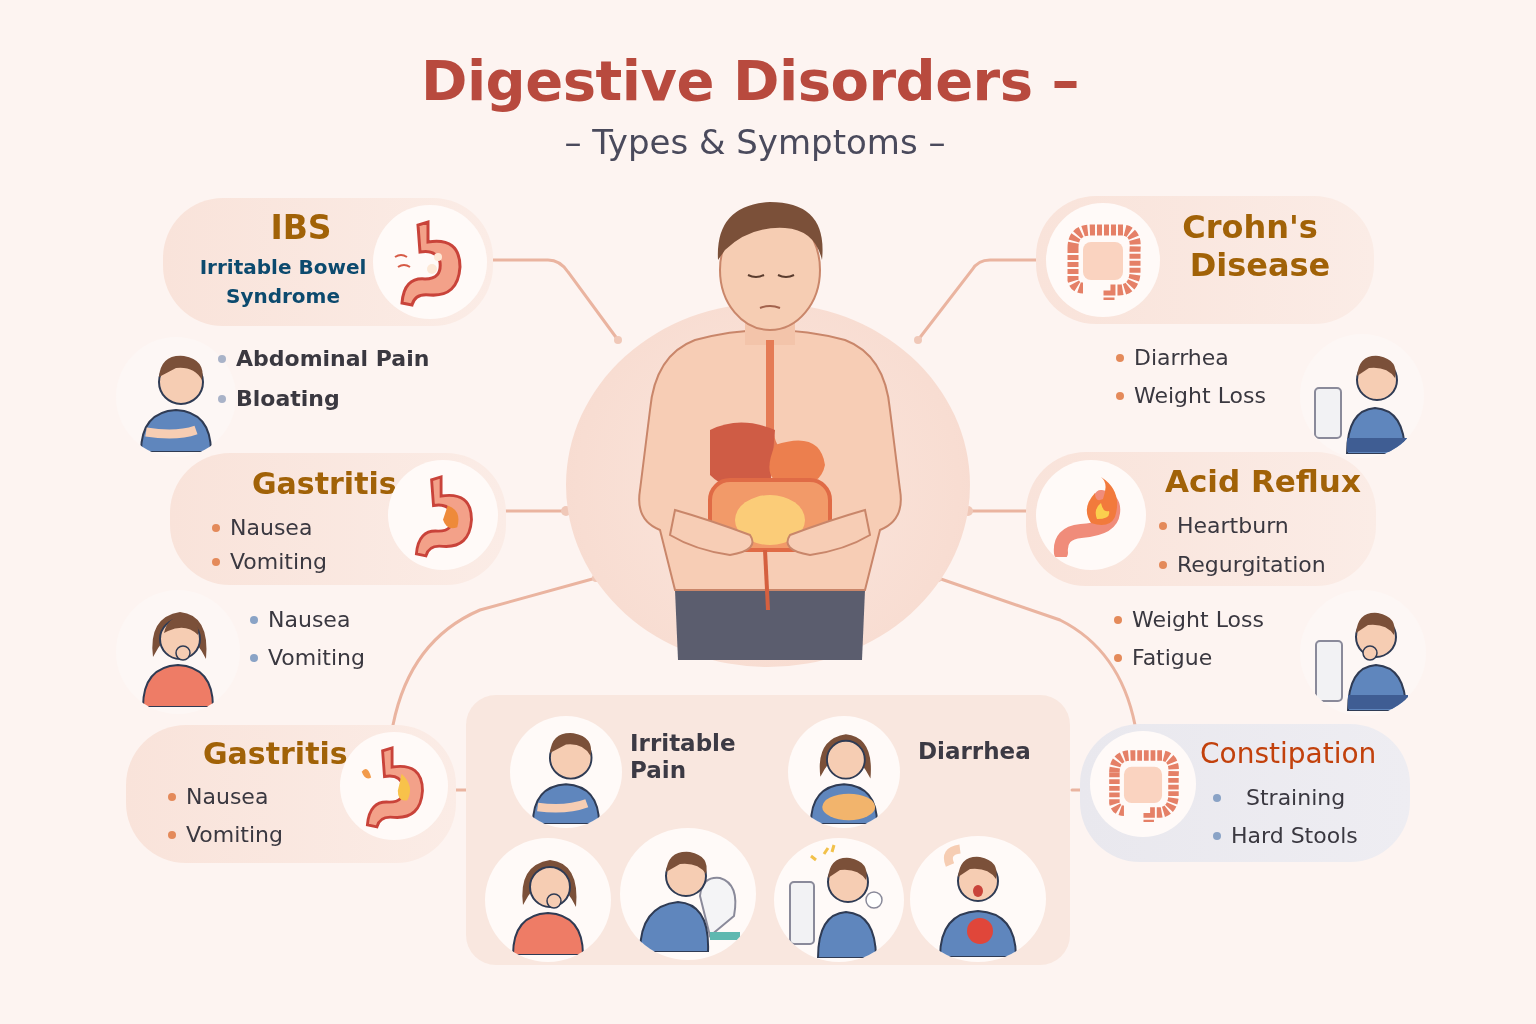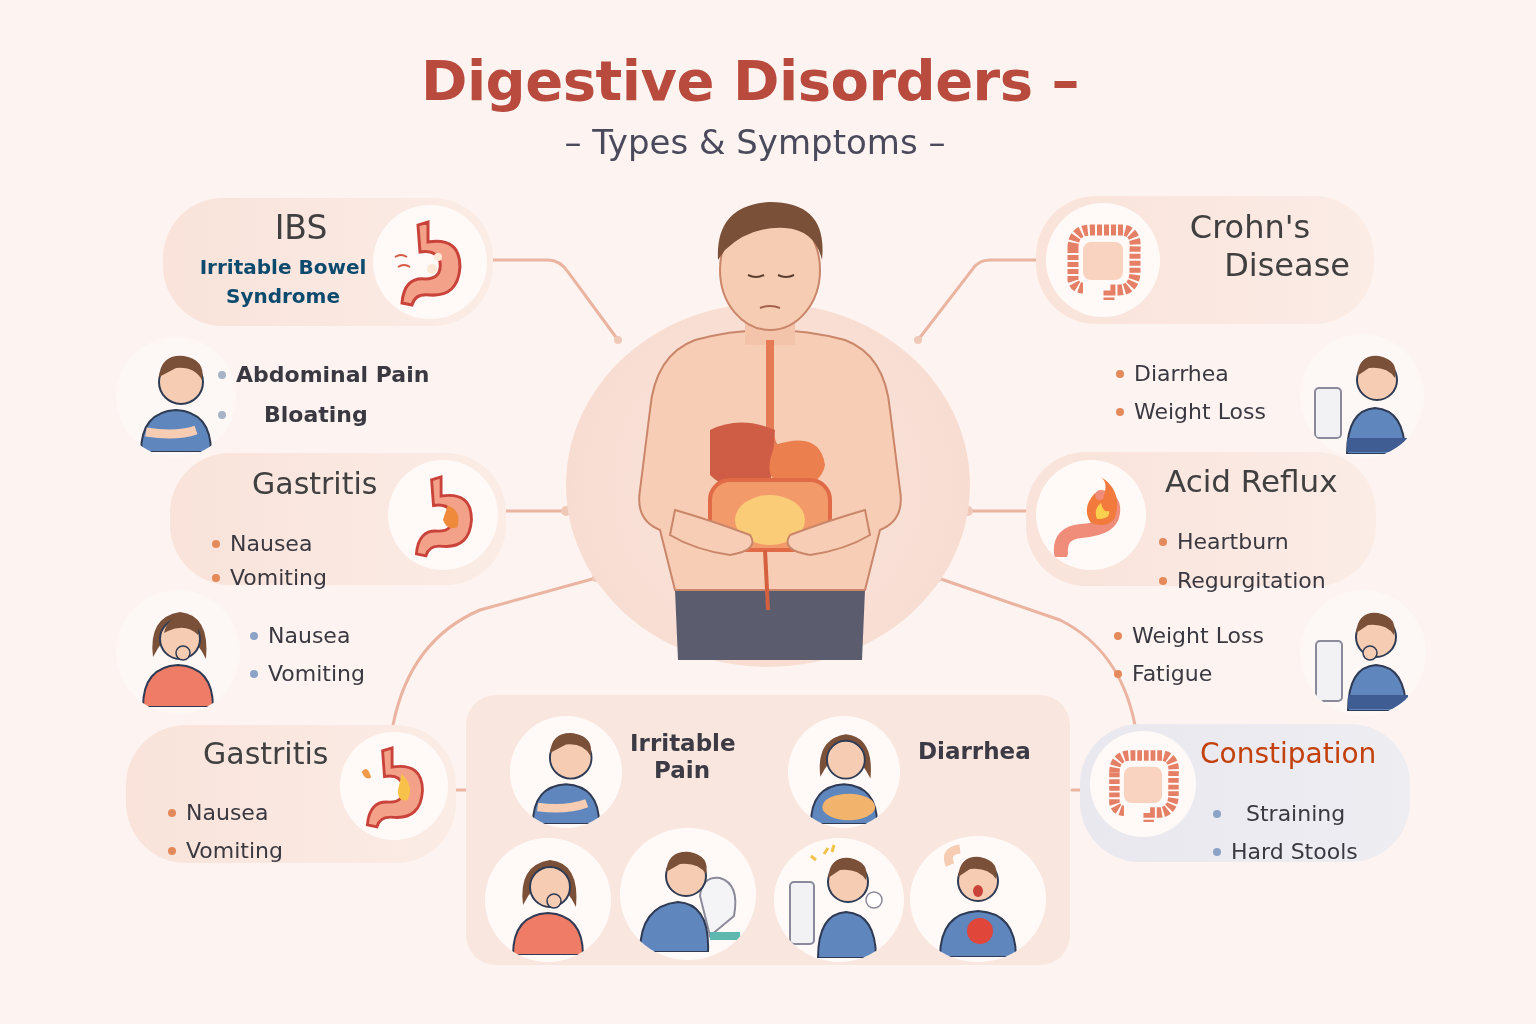--- a/index.html
+++ b/index.html
@@ -25,24 +25,24 @@
     background: linear-gradient(90deg, #f9e3da 0%, #fbece6 100%);
   }
   .pill.grey { background: linear-gradient(90deg, #e9e8ee 0%, #eeedf2 100%); }
   .circ {
     position: absolute; border-radius: 50%;
     background: #fffaf8;
     display: flex; align-items: center; justify-content: center;
     overflow: hidden;
   }
   .circ.soft { background: #fdf7f5; }
-  .h-red { color: #404040; font-weight: normal; }
+  .h-red { color: #a16207; font-weight: bold; }
   .h-slate { color: #c2410c; font-weight: normal; }
   .sub-slate { color: #0c4a6e; font-weight: bold; }
-  .item { position: absolute; font-size: 22px; color: #3a3840; display: flex; align-items: center; white-space: nowrap; margin-top: 16px; }
+  .item { position: absolute; font-size: 22px; color: #3a3840; display: flex; align-items: center; white-space: nowrap; }
   .item.bold { font-weight: bold; }
   .dot { width: 8px; height: 8px; border-radius: 50%; margin-right: 10px; display: inline-block; flex: none; }
   .dot.o { background: #e48a5a; }
   .dot.b { background: #8aa3c6; }
   .dot.g { background: #a9b3c8; }
   .connector { position: absolute; left: 0; top: 0; }
   .center-halo {
     position: absolute; left: 566px; top: 303px; width: 404px; height: 364px;
     border-radius: 50%;
     background: radial-gradient(circle at 50% 50%, #fbe6dd 0%, #f8ddd2 70%, #f6d8cd 100%);
@@ -122,21 +122,21 @@
       <path d="M15 110 Q15 70 50 68 Q85 70 85 110 Z" fill="#5f86bd" stroke="#2f3b54" stroke-width="2"></path>
       <circle cx="55" cy="40" r="22" fill="#f6cdb3" stroke="#2f3b54" stroke-width="2"></circle>
       <path d="M33 35 Q35 12 58 14 Q80 18 76 38 Q68 24 50 26 Z" fill="#7b5039"></path>
       <path d="M20 90 Q50 95 70 88" stroke="#f6cdb3" stroke-width="9" fill="none"></path>
     </svg>
 </div>
 <div class="item bold" style="left:218px; top:346px;">
     <span class="dot g"></span>
     <span>Abdominal Pain</span>
   </div>
-<div class="item bold" style="left:218px; top:386px;gap:28px;">
+<div class="item bold" style="left:218px; top:386px;">
     <span class="dot g"></span>
     <span>Bloating</span>
   </div>
 
 <div class="pill" style="left:170px; top:453px; width:336px; height:132px;"></div>
 <div class="abs h-red" style="left:252px; top:466px; font-size:30px;">Gastritis</div>
 <div class="item" style="left:212px; top:515px;">
     <span class="dot o"></span>
     <span>Nausea</span>
   </div>
@@ -189,21 +189,21 @@
 
 <div class="pill" style="left:1036px; top:196px; width:338px; height:128px;"></div>
 <div class="circ" style="left:1046px; top:203px; width:114px; height:114px;">
   <svg width="84" height="84" viewBox="0 0 84 84">
       <path d="M12 30 Q12 12 30 12 L62 12 Q76 14 74 32 L74 56 Q72 72 58 72 L48 72 L48 82" stroke="#e58067" stroke-width="11" fill="none" stroke-dasharray="5 2"></path>
       <path d="M12 30 L12 62 Q14 70 22 70" stroke="#e58067" stroke-width="11" fill="none" stroke-dasharray="5 2"></path>
       <rect x="22" y="24" width="40" height="38" rx="8" fill="#fad3c0"></rect>
     </svg>
 </div>
 <div class="abs h-red" style="left:1160px; top:208px; width:180px; text-align:center; font-size:32px;">Crohn's</div>
-<div class="abs h-red" style="left:1170px; top:246px; width:180px; text-align:right; font-size:32px;">Disease</div>
+<div class="abs h-red" style="left:1170px; top:246px; width:180px; text-align:center; font-size:32px;">Disease</div>
 
 <div class="item" style="left:1116px; top:345px;">
     <span class="dot o"></span>
     <span>Diarrhea</span>
   </div>
 <div class="item" style="left:1116px; top:383px;">
     <span class="dot o"></span>
     <span>Weight Loss</span>
   </div>
 <div class="circ soft" style="left:1300px; top:334px; width:124px; height:124px;">
@@ -275,21 +275,21 @@
 
 <div class="circ" style="left:510px; top:716px; width:112px; height:112px;">
   <svg width="96" height="104" viewBox="0 0 100 110">
       <path d="M15 110 Q15 70 50 68 Q85 70 85 110 Z" fill="#5f86bd" stroke="#2f3b54" stroke-width="2"></path>
       <circle cx="55" cy="40" r="22" fill="#f6cdb3" stroke="#2f3b54" stroke-width="2"></circle>
       <path d="M33 35 Q35 12 58 14 Q80 18 76 38 Q68 24 50 26 Z" fill="#7b5039"></path>
       <path d="M20 92 Q50 96 72 88" stroke="#f6cdb3" stroke-width="9" fill="none"></path>
     </svg>
 </div>
 <div class="label-lg" style="left:630px; top:730px;">Irritable</div>
-<div class="label-lg" style="left:630px; top:757px;margin-left:24px;">Pain</div>
+<div class="label-lg" style="left:630px; top:757px;">Pain</div>
 
 <div class="circ" style="left:788px; top:716px; width:112px; height:112px;">
   <svg width="96" height="104" viewBox="0 0 100 110">
       <path d="M15 110 Q15 70 50 68 Q85 70 85 110 Z" fill="#5f86bd" stroke="#2f3b54" stroke-width="2"></path>
       <path d="M25 60 Q20 20 52 15 Q82 18 78 62 Q70 45 52 30 Q35 40 25 60 Z" fill="#7b5039"></path>
       <circle cx="52" cy="42" r="20" fill="#f6cdb3" stroke="#2f3b54" stroke-width="2"></circle>
       <ellipse cx="55" cy="92" rx="28" ry="14" fill="#f2b46c"></ellipse>
     </svg>
 </div>
 <div class="label-lg" style="left:918px; top:738px;">Diarrhea</div>

